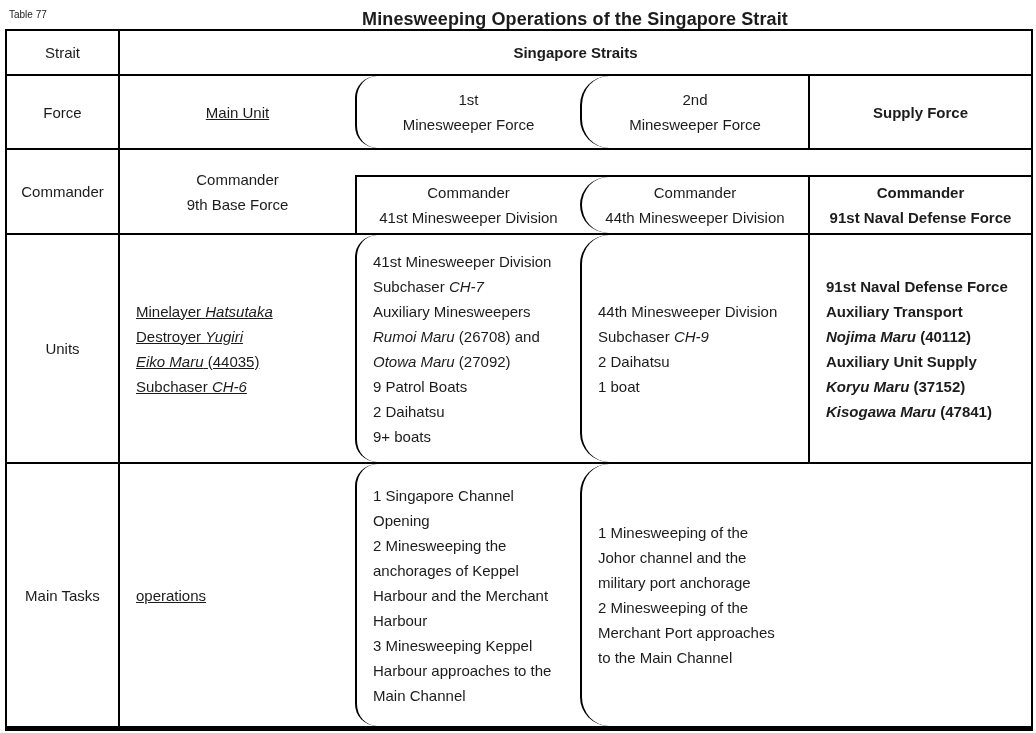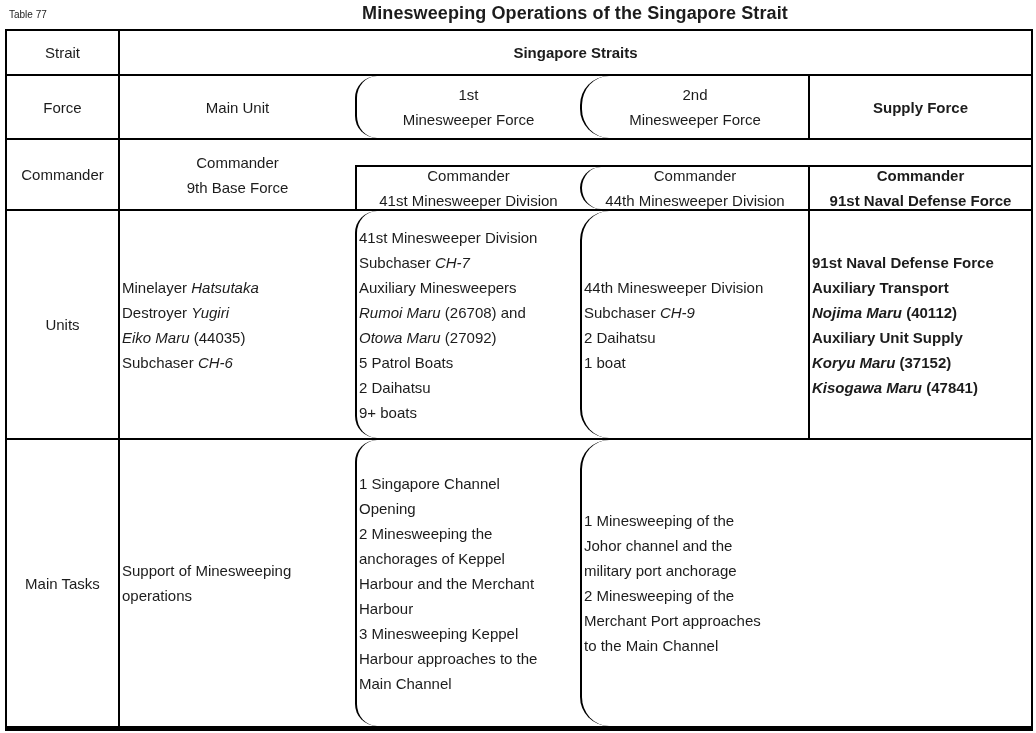--- a/index.html
+++ b/index.html
@@ -3,36 +3,36 @@
 <meta charset="utf-8">
 <style>
   html,body{margin:0;padding:0;background:#fff;}
   body{
     width:1036px;height:733px;position:relative;overflow:hidden;
     font-family:"Liberation Sans","DejaVu Sans",sans-serif;
     color:#1c1c1c;font-size:15px;line-height:25px;
   }
   .it{font-style:italic;}
   #table-label{position:absolute;left:9px;top:6px;font-size:10px;line-height:18px;}
-  #doc-title{position:absolute;left:117px;width:916px;top:2px;text-align:center;
+  #doc-title{position:absolute;left:117px;width:916px;top:8px;text-align:center;
     font-size:18px;line-height:22px;font-weight:600;letter-spacing:.1px;}
   #grid{
     position:absolute;left:5px;top:29px;width:1028px;height:702px;
     box-sizing:border-box;border:2px solid #000;border-bottom:5px solid #000;
     display:flex;flex-direction:column;background:#fff;
   }
   .row{display:flex;box-sizing:border-box;border-bottom:2px solid #000;flex:0 0 auto;}
   .row:last-child{border-bottom:none;flex:1 1 auto;}
   .cell{box-sizing:border-box;display:flex;flex-direction:column;justify-content:center;
-    padding:2px 2px;overflow:hidden;}
+    padding:2px 16px;overflow:hidden;}
   .cell.cl{align-items:flex-start;text-align:left;}
   .cell.cc{align-items:center;text-align:center;}
   .bl{border-left:2px solid #000;}
   .c1{width:111px;flex:0 0 111px;}
-  .c2{width:237px;flex:0 0 237px;}
+  .c2{width:237px;flex:0 0 237px;text-decoration:underline;}
   .c3{width:225px;flex:0 0 225px;border-radius:22px;}
   .c4{width:228px;flex:0 0 228px;border-radius:29px;}
   .c5{flex:1 1 auto;font-weight:bold;}
   
   #commander-span{position:relative;flex:1 1 auto;box-sizing:border-box;border-left:2px solid #000;}
   #cmd-main{position:absolute;left:0;top:0;width:235px;height:100%;
     display:flex;flex-direction:column;justify-content:center;align-items:center;text-align:center;}
   #cmd-box{position:absolute;left:235px;right:0;top:25px;bottom:0;box-sizing:border-box;
     border-left:2px solid #000;border-top:2px solid #000;display:flex;}
   #cmd-box .cell{justify-content:center;}
@@ -44,39 +44,39 @@
 <div id="table-label">Table 77</div>
 <div id="doc-title">Minesweeping Operations of the Singapore Strait</div>
 
 <div id="grid">
 
   <div class="row" style="height:45px">
     <div class="cell cc c1">Strait</div>
     <div class="cell cc c5 bl">Singapore Straits</div>
   </div>
 
-  <div class="row" style="height:64px">
+  <div class="row" style="height:74px">
     <div class="cell cc c1">Force</div>
     <div class="cell cc c2 bl">
         <div><span>Main Unit</span></div>
       </div>
     <div class="cell cc c3 bl">
         <div><span>1st</span></div>
         <div><span>Minesweeper Force</span></div>
       </div>
     <div class="cell cc c4 bl">
         <div><span>2nd</span></div>
         <div><span>Minesweeper Force</span></div>
       </div>
     <div class="cell cc c5 bl">
         <div><span>Supply Force</span></div>
       </div>
   </div>
 
-  <div class="row" style="height:71px">
+  <div class="row" style="height:85px">
     <div class="cell cc c1">Commander</div>
     <div id="commander-span">
       <div id="cmd-main">
           <div><span>Commander</span></div>
           <div><span>9th Base Force</span></div>
         </div>
       <div id="cmd-box">
         <div class="cell cc c3">
             <div><span>Commander</span></div>
             <div><span>41st Minesweeper Division</span></div>
@@ -100,21 +100,21 @@
         <div><span>Destroyer </span><span class="it">Yugiri</span></div>
         <div><span class="it">Eiko Maru</span><span>  (44035)</span></div>
         <div><span>Subchaser </span><span class="it">CH-6</span></div>
       </div>
     <div class="cell cl c3 bl">
         <div><span>41st Minesweeper Division</span></div>
         <div><span>Subchaser </span><span class="it">CH-7</span></div>
         <div><span>Auxiliary Minesweepers</span></div>
         <div><span class="it">Rumoi Maru</span><span>  (26708) and</span></div>
         <div><span class="it">Otowa Maru</span><span>  (27092)</span></div>
-        <div><span>5 Patrol Boats</span></div>
+        <div><span>9 Patrol Boats</span></div>
         <div><span>2 Daihatsu</span></div>
         <div><span>9+ boats</span></div>
       </div>
     <div class="cell cl c4 bl">
         <div><span>44th Minesweeper Division</span></div>
         <div><span>Subchaser </span><span class="it">CH-9</span></div>
         <div><span>2 Daihatsu</span></div>
         <div><span>1 boat</span></div>
       </div>
     <div class="cell cl c5 bl">
@@ -123,21 +123,20 @@
         <div><span class="it">Nojima Maru</span><span>  (40112)</span></div>
         <div><span>Auxiliary Unit Supply</span></div>
         <div><span class="it">Koryu Maru</span><span>  (37152)</span></div>
         <div><span class="it">Kisogawa Maru</span><span>  (47841)</span></div>
       </div>
   </div>
 
   <div class="row">
     <div class="cell cc c1">Main Tasks</div>
     <div class="cell cl c2 bl">
-        <div><span>Support of Minesweeping</span></div>
         <div><span>operations</span></div>
       </div>
     <div class="cell cl c3 bl">
         <div><span>1 Singapore Channel</span></div>
         <div><span>Opening</span></div>
         <div><span>2 Minesweeping the</span></div>
         <div><span>anchorages of Keppel</span></div>
         <div><span>Harbour and the Merchant</span></div>
         <div><span>Harbour</span></div>
         <div><span>3 Minesweeping Keppel</span></div>

